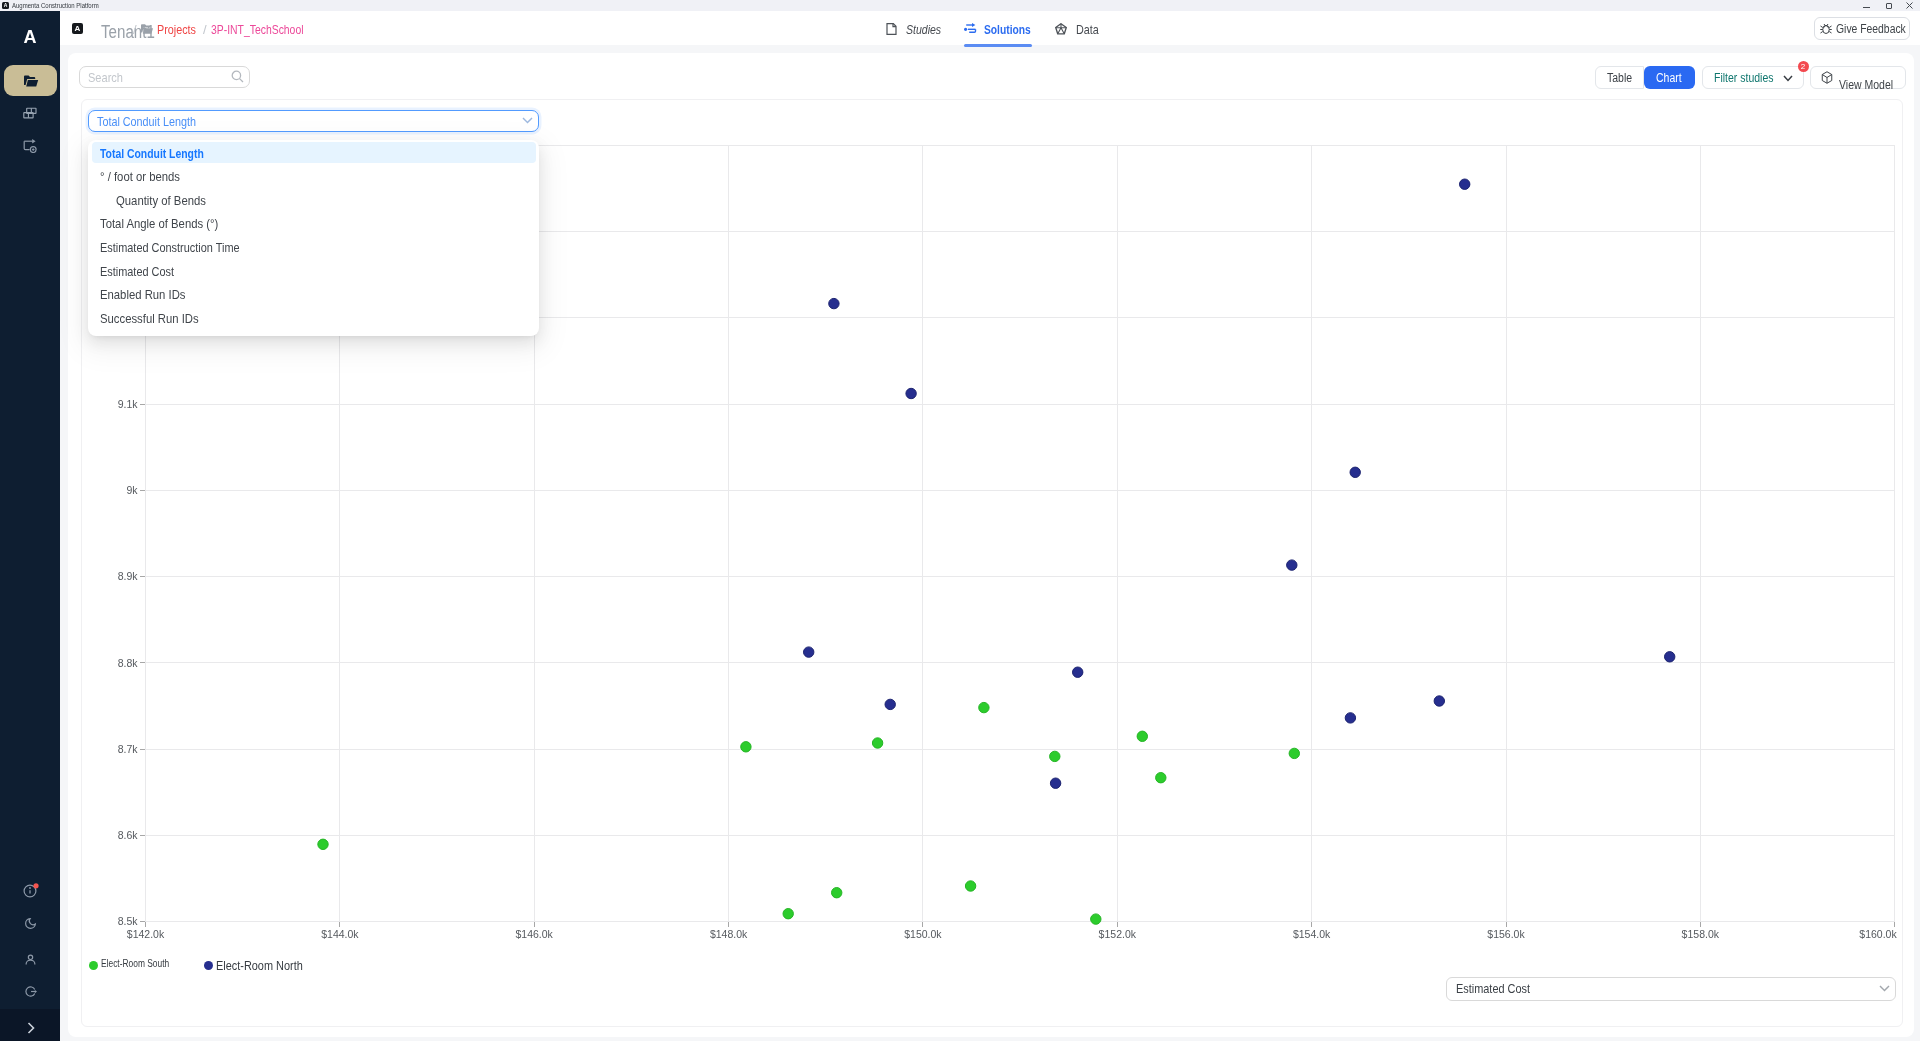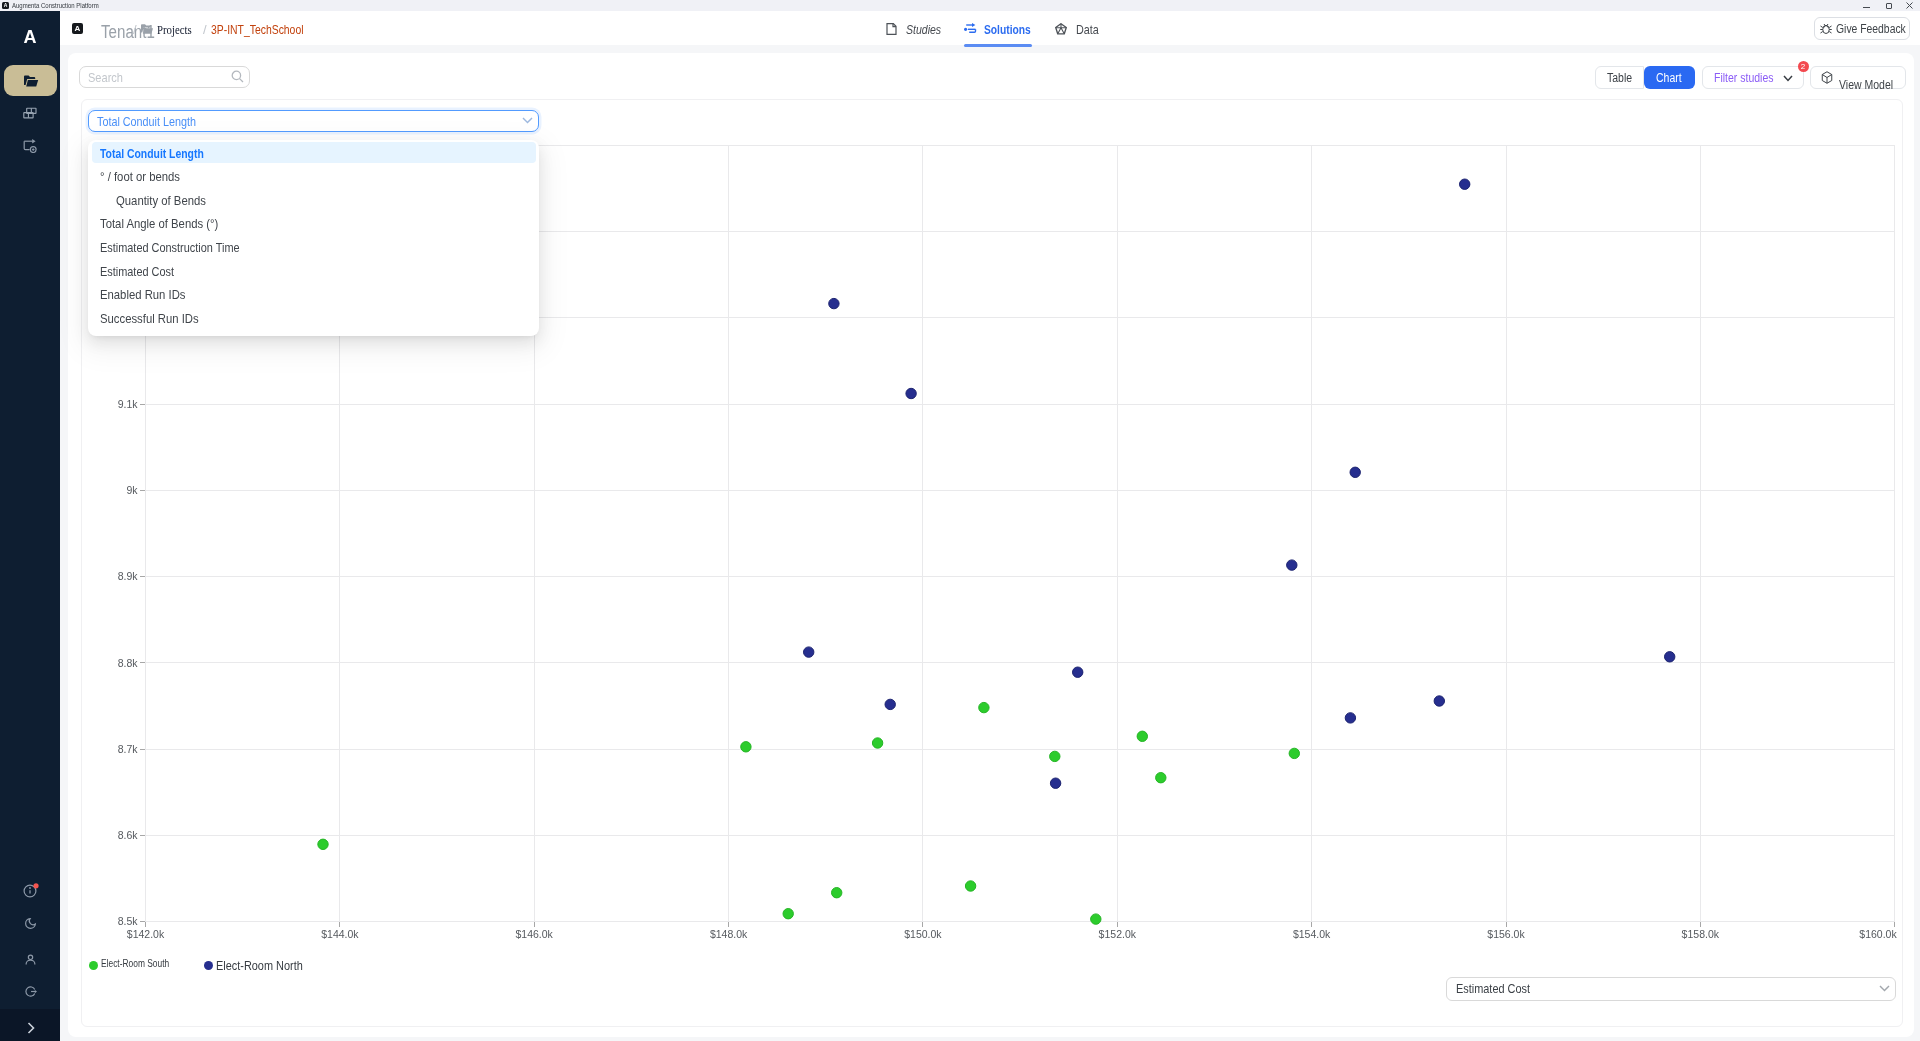--- a/index.html
+++ b/index.html
@@ -82,23 +82,23 @@
 
 <div class="abs" style="left:60px;top:11px;width:1860px;height:34px;background:#fff;"></div>
 
 <div class="abs" style="left:72px;top:23px;width:11px;height:11px;background:#16191d;border-radius:2px;color:#fff;font-size:8px;font-weight:bold;text-align:center;line-height:11px;">A</div>
 <div class="abs" style="left:101px;top:22px;font-size:18px;color:#9aa1a9;"><span class="sq" style="transform:scaleX(0.84);">Tenant1</span></div>
 <div class="abs" style="left:133px;top:22px;font-size:13px;color:#c2c7cd;">/</div>
 <svg class="abs" style="left:141px;top:24px;" width="12" height="10" viewBox="0 0 12 10">
   <path d="M0,1.2 Q0,0.3 0.9,0.3 L4,0.3 L5.2,1.6 L8.6,1.6 Q9.5,1.6 9.5,2.5 L9.5,3.4 L2.6,3.4 L1.3,8.5 L0,8.5 Z" fill="#9aa1a9"></path>
   <path d="M3.2,4.2 L12,4.2 L10.4,9.7 L1.8,9.7 Z" fill="#9aa1a9"></path>
 </svg>
-<div class="abs" style="left:157px;top:22px;font-size:13px;color:#0f172a;font-family:Liberation Serif, serif;"><span class="sq" style="transform:scaleX(0.83);">Projects</span></div>
+<div class="abs" style="left:157px;top:22px;font-size:13px;color:#ef4444;"><span class="sq" style="transform:scaleX(0.83);">Projects</span></div>
 <div class="abs" style="left:203px;top:22px;font-size:13px;color:#c2c7cd;">/</div>
-<div class="abs" style="left:211px;top:22px;font-size:13px;color:#c2410c;"><span class="sq" style="transform:scaleX(0.8);">3P-INT_TechSchool</span></div>
+<div class="abs" style="left:211px;top:22px;font-size:13px;color:#ec4899;"><span class="sq" style="transform:scaleX(0.8);">3P-INT_TechSchool</span></div>
 
 <svg class="abs" style="left:886px;top:23px;" width="11" height="12" viewBox="0 0 11 12">
   <path d="M1,0.6 h6.3 l2.7,2.7 v8.1 h-9 z" fill="none" stroke="#4d5258" stroke-width="1.2"></path>
   <path d="M7,0.6 v3 h3" fill="none" stroke="#4d5258" stroke-width="1.2"></path>
 </svg>
 <div class="abs" style="left:906px;top:22px;font-size:13px;color:#45494f;font-style:italic;"><span class="sq" style="transform:scaleX(0.81);">Studies</span></div>
 <svg class="abs" style="left:964px;top:23px;" width="13" height="11" viewBox="0 0 13 11">
   <circle cx="1.6" cy="6.3" r="1.6" fill="#2c6cf0"></circle>
   <path d="M4,6.3 h7.5" stroke="#2c6cf0" stroke-width="1.4" fill="none"></path>
   <path d="M2.2,2 h6" stroke="#2c6cf0" stroke-width="1.4" fill="none"></path>
@@ -132,21 +132,21 @@
   <circle cx="5.4" cy="5.4" r="4.2" fill="none" stroke="#b3b8be" stroke-width="1.3"></circle>
   <path d="M8.6,8.6 L12,12" stroke="#b3b8be" stroke-width="1.3"></path>
 </svg>
 
 <div class="abs" style="left:1595px;top:66px;width:49px;height:23px;background:#fff;border:1px solid #e3e6ea;border-radius:6px 0 0 6px;"></div>
 <div class="abs" style="left:1607px;top:70.5px;font-size:12.5px;color:#3c4147;"><span class="sq" style="transform:scaleX(0.84);">Table</span></div>
 <div class="abs" style="left:1644px;top:66px;width:51px;height:23px;background:#2a69f2;border-radius:6px;"></div>
 <div class="abs" style="left:1656px;top:70.5px;font-size:12.5px;color:#fff;"><span class="sq" style="transform:scaleX(0.84);">Chart</span></div>
 
 <div class="abs" style="left:1702px;top:66px;width:102px;height:23px;background:#fff;border:1px solid #e3e6ea;border-radius:6px;"></div>
-<div class="abs" style="left:1714px;top:70.5px;font-size:12.5px;color:#8b5cf6;"><span class="sq" style="transform:scaleX(0.84);">Filter studies</span></div>
+<div class="abs" style="left:1714px;top:70.5px;font-size:12.5px;color:#0f766e;"><span class="sq" style="transform:scaleX(0.84);">Filter studies</span></div>
 <svg class="abs" style="left:1783px;top:75px;" width="10" height="7" viewBox="0 0 10 7">
   <path d="M1,1 L5,5.4 L9,1" fill="none" stroke="#383d43" stroke-width="1.5"></path>
 </svg>
 <div class="abs" style="left:1797.5px;top:61px;width:11px;height:11px;background:#f3494f;border-radius:50%;color:#fff;font-size:8px;text-align:center;line-height:11px;">2</div>
 
 <div class="abs" style="left:1810px;top:66px;width:96px;height:23px;background:#fff;border:1px solid #e3e6ea;border-radius:6px;"></div>
 <svg class="abs" style="left:1821px;top:71px;" width="12" height="13" viewBox="0 0 24 26">
   <g fill="none" stroke="#3e4348" stroke-width="2">
     <path d="M12,1.5 L21.5,7 V19 L12,24.5 L2.5,19 V7 Z"></path>
     <path d="M2.5,7 L12,13 L21.5,7 M12,13 V24.5"></path>

